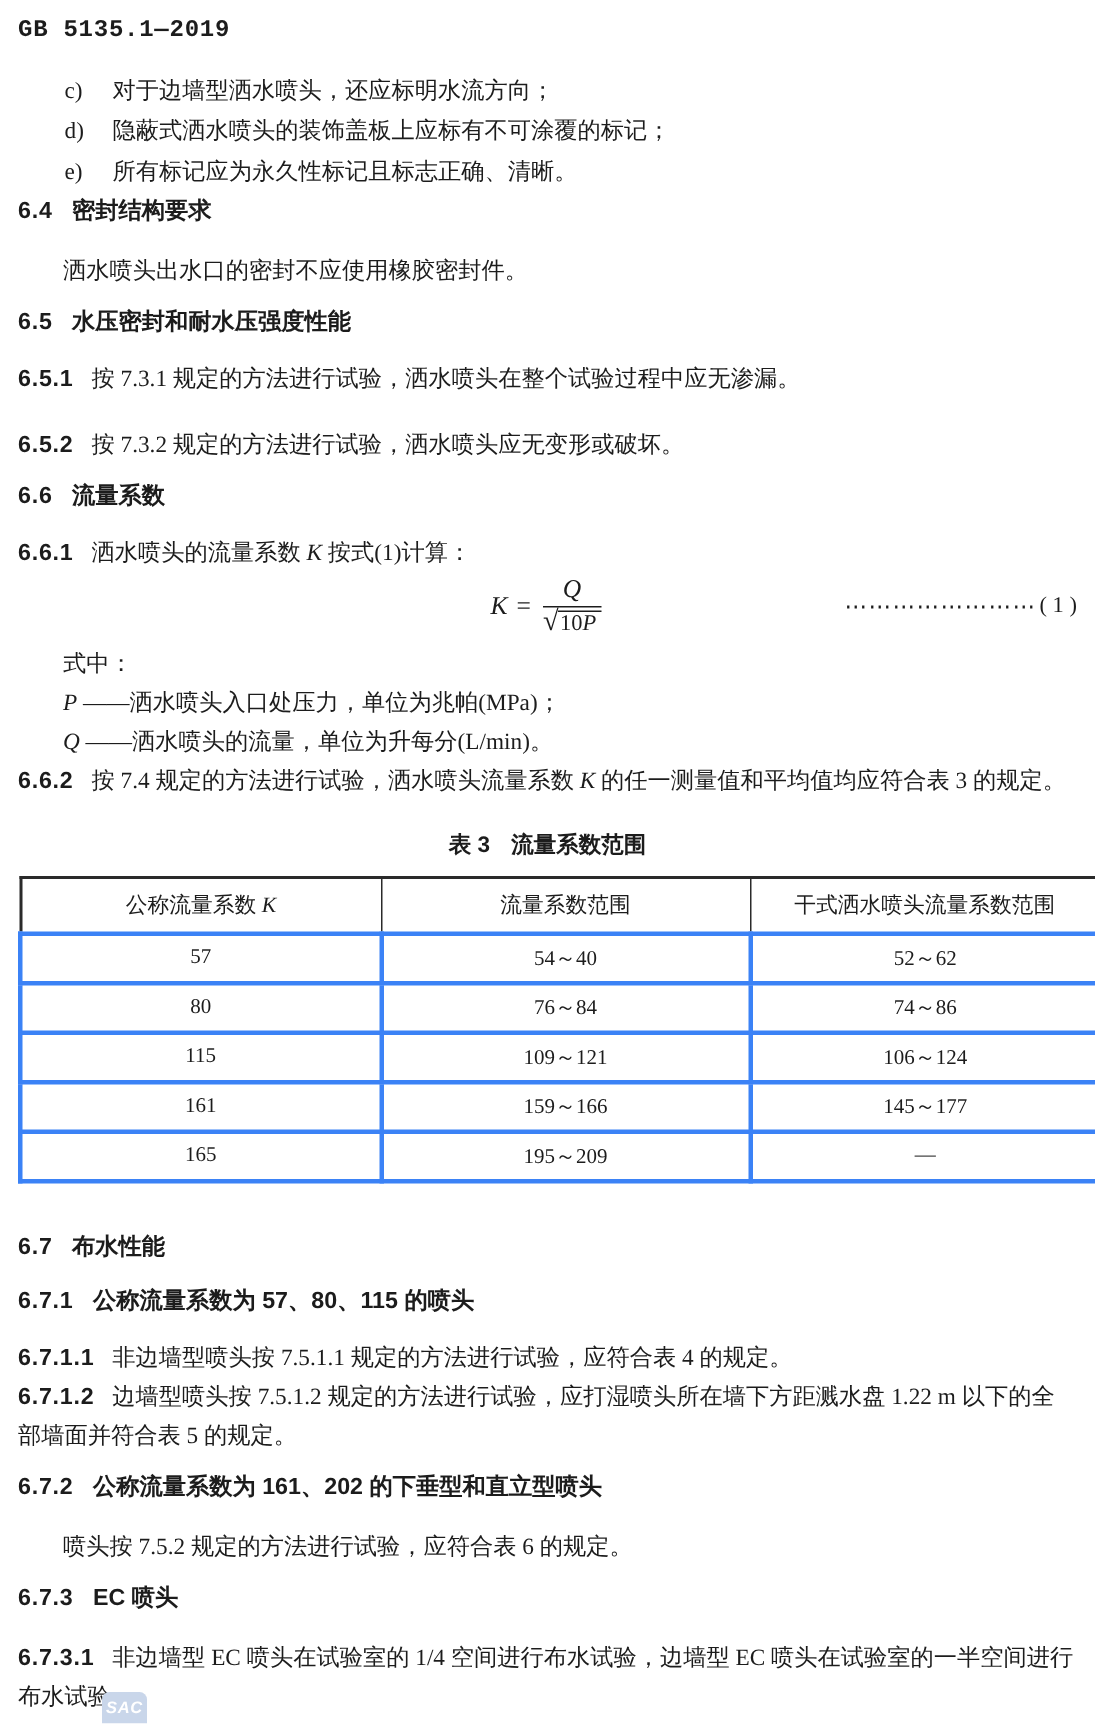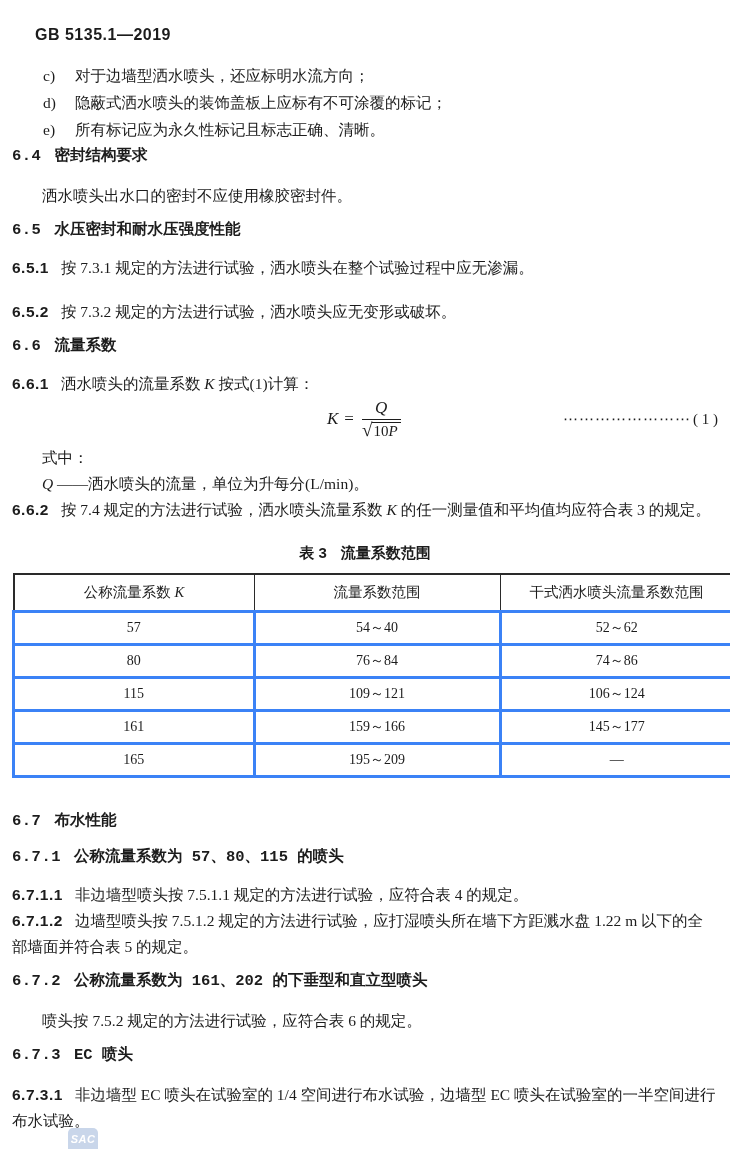--- a/index.html
+++ b/index.html
@@ -4,30 +4,30 @@
 <style>
   html,body { margin:0; padding:0; background:#ffffff; }
   .page {
     position:relative; width:730px; height:1149px; background:#fff;
     overflow:hidden; color:#1c1c1c;
     font-family:"Liberation Serif","DejaVu Serif",serif;
   }
   .content { padding:0 12px; }
 
   .doc-header {
-    padding-top:25px; font-family:Liberation Sans, sans-serif;
-    font-weight:700; font-size:16px; line-height:20px; letter-spacing:0.5px;margin-left:23px;
+    padding-top:10px; font-family:Liberation Mono, monospace;
+    font-weight:700; font-size:16px; line-height:20px; letter-spacing:0.5px;
   }
 
   .list-block { margin-top:17px; }
   .list-item { display:flex; padding-left:31px; line-height:27px; font-size:15.5px; }
   .list-marker { width:32px; flex:0 0 32px; }
 
   .h2 {
-    font-family:Liberation Mono, monospace; font-weight:700;
+    font-family:Liberation Sans, sans-serif; font-weight:700;
     font-size:15.5px; line-height:22px;
   }
   .h2 .hnum { display:inline-block; margin-right:13px; letter-spacing:0.5px; }
 
   .para { font-size:15.5px; line-height:26px; }
   .para .snum {
     font-family:"Liberation Sans","DejaVu Sans",sans-serif; font-weight:700;
     margin-right:12px; letter-spacing:0.5px;
   }
   .indent { padding-left:30px; }
@@ -144,20 +144,24 @@
         </span>
       </div>
       <div class="dots-wrap">
         <span class="fdots">⋯⋯⋯⋯⋯⋯⋯⋯</span>
           <span>( 1 )</span>
       </div>
     </div>
 
     <div class="para indent mt2">式中：</div>
     <div class="para indent">
+      <span class="var">P</span>
+      <span>——</span><span>洒水喷头入口处压力，单位为兆帕(MPa)；</span>
+    </div>
+    <div class="para indent">
       <span class="var">Q</span>
       <span>——</span><span>洒水喷头的流量，单位为升每分(L/min)。</span>
     </div>
 
     <div class="para mt0">
       <span class="snum">6.6.2</span><span>按 7.4 规定的方法进行试验，洒水喷头流量系数 </span><span class="var">K</span><span> 的任一测量值和平均值均应符合表 3 的规定。</span>
     </div>
 
     <div class="tcaption">
       <span class="tlabel">表 3</span><span>流量系数范围</span>

